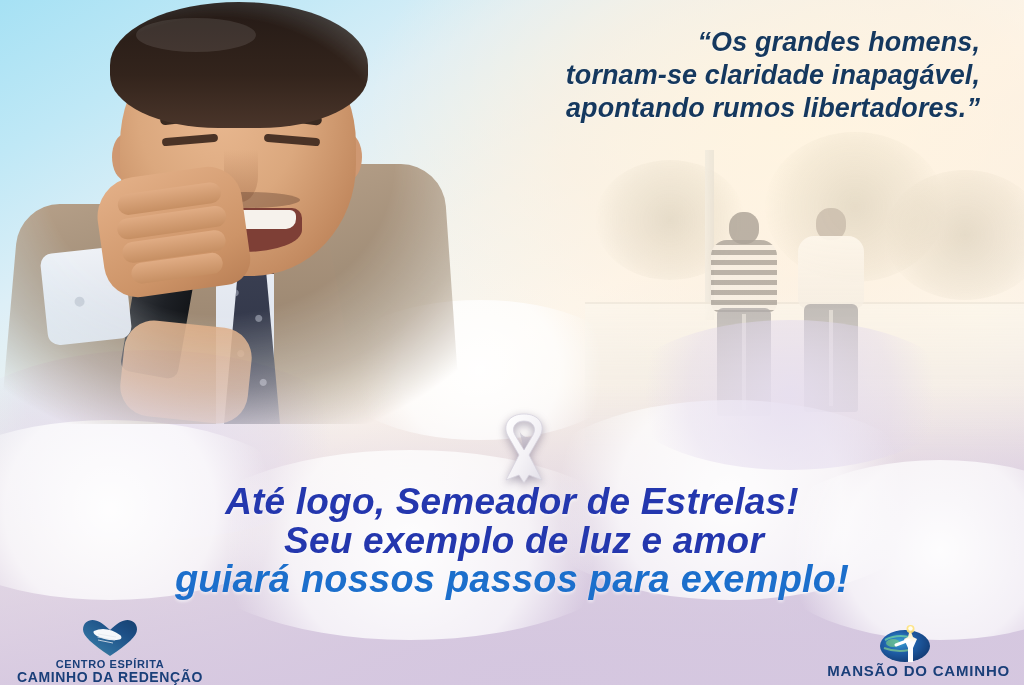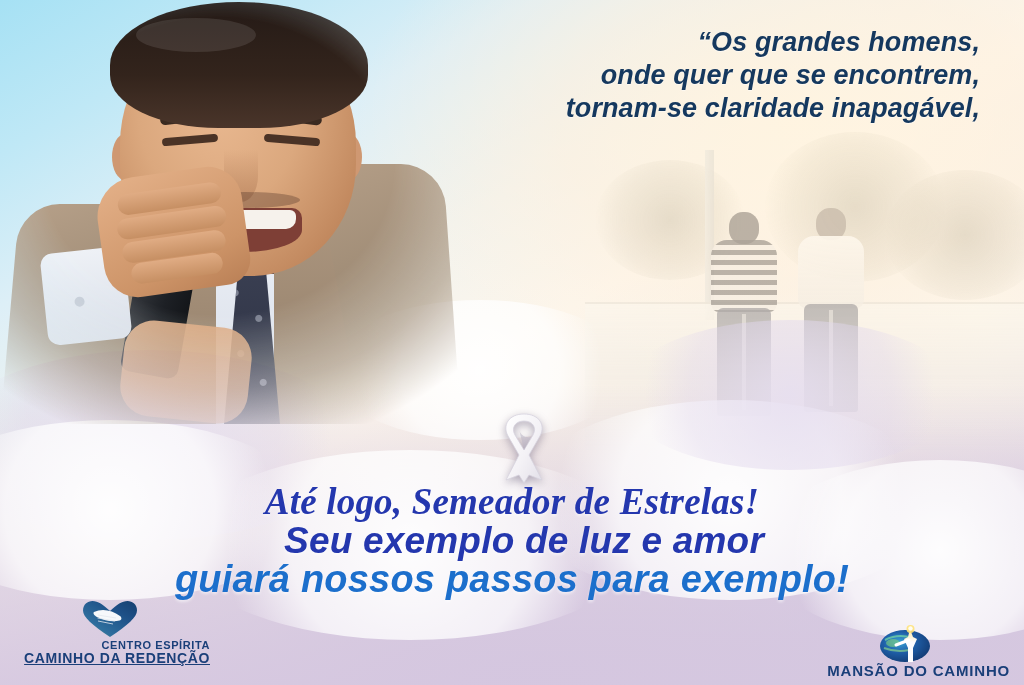--- a/index.html
+++ b/index.html
@@ -240,34 +240,34 @@
   
   .headline{
     position:absolute;left:0;right:0;top:482px;text-align:center;
   }
   .hl{
     font-style:italic;font-weight:bold;
     font-size:37px;line-height:39px;
     letter-spacing:.2px;
     text-shadow:0 2px 3px rgba(255,255,255,.55);
   }
-  .hl-1{color:#2437ae;font-family:Liberation Serif, serif;}
+  .hl-1{color:#2437ae;}
   .hl-2{color:#2437ae;padding-left:24px;}
   .hl-3{color:#1c6fcc;font-size:38px;}
 
   
-  .logo-left{position:absolute;left:10px;bottom:20px;width:200px;text-align:right;}
+  .logo-left{position:absolute;left:10px;bottom:1px;width:200px;text-align:center;}
   .logo-right{position:absolute;right:14px;bottom:8px;width:210px;text-align:right;}
   .logo-mark{display:flex;justify-content:center;align-items:center;height:40px;}
   .logo-cap{
     font-weight:bold;color:#1a3f79;
     letter-spacing:.6px;line-height:13px;
   }
   .cap-sm{font-size:11px;}
-  .cap-lg{font-size:14px;text-decoration:underline;}
+  .cap-lg{font-size:14px;}
   .cap-one{font-size:15px;letter-spacing:.8px;}
 </style>
 </head>
 <body>
 
 <div class="poster">
 
   <div class="bg-sky"></div>
   <div class="bg-warm"></div>
   <div class="bg-lilac"></div>
@@ -334,22 +334,22 @@
         <div class="finger f2"></div>
         <div class="finger f3"></div>
         <div class="finger f4"></div>
       </div>
       <div class="mic-hand"></div>
     </div>
   </div>
 
   <div class="quote">
     <div class="quote-line">“Os grandes homens,</div>
-    <div class="quote-line">onde quer que se encontrem,</div>
     <div class="quote-line">tornam-se claridade inapagável,</div>
+    <div class="quote-line">apontando rumos libertadores.”</div>
   </div>
 
   <div class="ribbon">
     <svg width="70" height="74" viewBox="0 0 70 74" aria-hidden="true">
       <defs>
         <linearGradient id="rg" x1="0" y1="0" x2="1" y2="1">
           <stop offset="0%" stop-color="#ffffff"></stop>
           <stop offset="55%" stop-color="#f4f2f6"></stop>
           <stop offset="100%" stop-color="#e2dfe8"></stop>
         </linearGradient>

